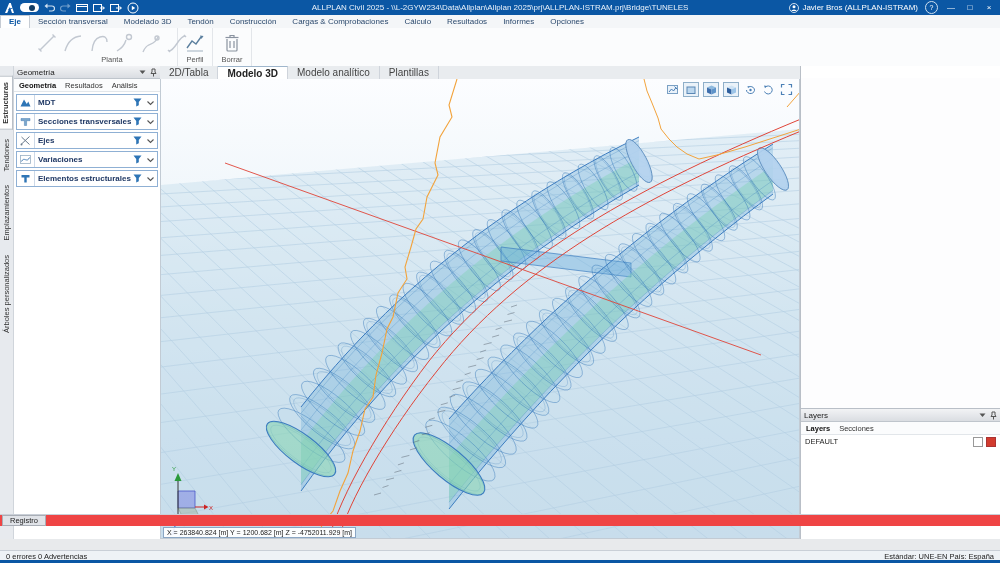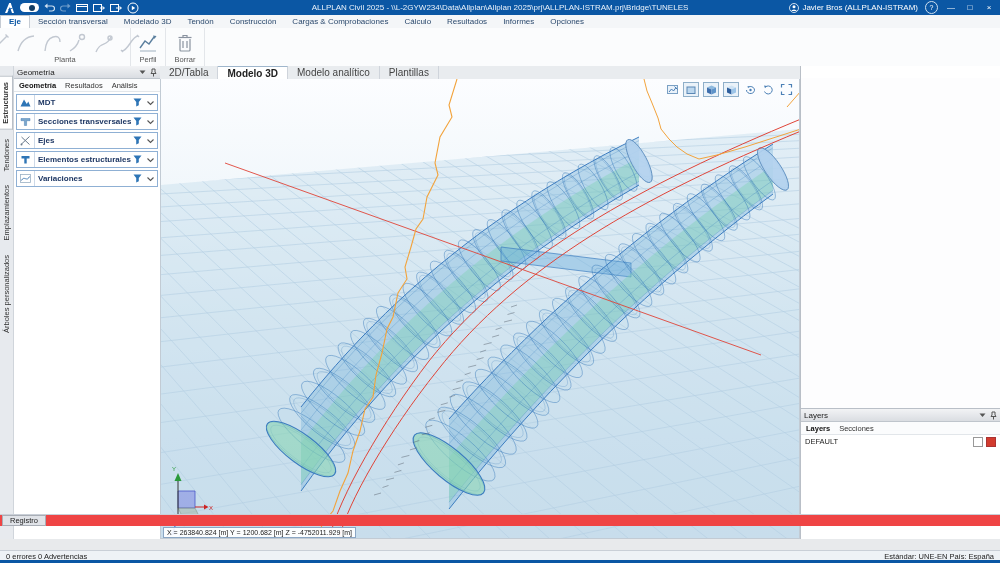--- a/index.html
+++ b/index.html
@@ -17,21 +17,21 @@
   .tb-help{width:11px;height:11px;border:1px solid #cfe0f0;border-radius:50%;display:flex;align-items:center;justify-content:center;font-size:7px;}
   .toggle{width:19px;height:9px;background:#fff;border-radius:5px;position:relative;}
   .toggle .knob{position:absolute;left:9px;top:1.5px;width:6px;height:6px;border-radius:50%;background:#123c63;}
   .tb-user{display:flex;align-items:center;gap:3px;}
   
   .menubar{position:absolute;top:15px;left:0;right:0;height:13px;background:#f4f6f8;
            border-bottom:1px solid #d4dae1;display:flex;align-items:flex-end;font-size:8px;color:#2c4a6e;}
   .menu-tab{padding:1px 8px 1px 8px;line-height:10px;}
   .menu-tab.active{background:#fff;border:1px solid #c6ccd4;border-bottom:1px solid #fff;color:#0b57a4;font-weight:bold;margin-bottom:-1px;}
   
-  .ribbon{position:absolute;top:28px;left:0;right:0;height:38px;background:#fbfcfd;border-bottom:1px solid #c9cfd7;display:flex;}
+  .ribbon{position:absolute;top:28px;left:0;right:0;height:38px;background:#fbfcfd;border-bottom:1px solid #c9cfd7;display:flex;padding-left:47px;}
   .rgroup{position:relative;height:100%;border-right:1px solid #e3e6ea;display:flex;flex-direction:column;align-items:center;}
   .rgroup .icons{flex:1;display:flex;align-items:center;gap:2px;padding:2px 6px 0 6px;}
   .rgroup .glabel{font-size:7.5px;color:#555;padding-bottom:2px;}
   .ric{width:24px;height:24px;display:flex;align-items:center;justify-content:center;}
   
   .sidebar{position:absolute;top:66px;left:0;width:160px;bottom:24px;background:#eef0f3;display:flex;}
   .vstrip{width:13px;background:#e7eaee;border-right:1px solid #d0d5db;display:flex;flex-direction:column;align-items:center;padding-top:10px;gap:4px;}
   .vtab{writing-mode:vertical-rl;transform:rotate(180deg);font-size:7.5px;color:#333;padding:5px 0;line-height:11px;width:12px;text-align:center;}
   .vtab.active{background:#fff;border:1px solid #b9bfc7;border-right:none;font-weight:bold;}
   .spanel{flex:1;display:flex;flex-direction:column;background:#fff;border-right:1px solid #b9bfc7;}
@@ -304,43 +304,43 @@
           </span>
         <span class="ti-c">
             <svg width="9" height="8" viewBox="0 0 9 8">
               <path d="M1.5,2.5 L4.5,5.5 L7.5,2.5" stroke="#555" fill="none" stroke-width="1.1"></path>
             </svg>
           </span>
       </div>
       <div class="titem">
         <span class="ti-ic">
             <svg width="11" height="11" viewBox="0 0 11 11">
-              <path d="M1.5,2 h8 v2.5 h-2.8 v5 h-2.4 v-5 H1.5 z" fill="#2e75b6"></path>
-            </svg>
-          </span>
-        <span class="ti-lb">Elementos estructurales</span>
+              <rect x="0.5" y="1.5" width="10" height="8" fill="none" stroke="#9ab0c4" stroke-width="0.8"></rect>
+              <path d="M1.5,7.5 C4,2 7,9.5 9.5,3.5" stroke="#4a7fb5" fill="none" stroke-width="1"></path>
+            </svg>
+          </span>
+        <span class="ti-lb">Variaciones</span>
         <span class="ti-f">
             <svg width="9" height="9" viewBox="0 0 9 9">
               <path d="M0.5,0.5 h8 L5.8,4 v3.3 L3.2,8.5 V4 Z" fill="#2e75b6"></path>
             </svg>
           </span>
         <span class="ti-c">
             <svg width="9" height="8" viewBox="0 0 9 8">
               <path d="M1.5,2.5 L4.5,5.5 L7.5,2.5" stroke="#555" fill="none" stroke-width="1.1"></path>
             </svg>
           </span>
       </div>
       <div class="titem">
         <span class="ti-ic">
             <svg width="11" height="11" viewBox="0 0 11 11">
-              <rect x="0.5" y="1.5" width="10" height="8" fill="none" stroke="#9ab0c4" stroke-width="0.8"></rect>
-              <path d="M1.5,7.5 C4,2 7,9.5 9.5,3.5" stroke="#4a7fb5" fill="none" stroke-width="1"></path>
-            </svg>
-          </span>
-        <span class="ti-lb">Variaciones</span>
+              <path d="M1.5,2 h8 v2.5 h-2.8 v5 h-2.4 v-5 H1.5 z" fill="#2e75b6"></path>
+            </svg>
+          </span>
+        <span class="ti-lb">Elementos estructurales</span>
         <span class="ti-f">
             <svg width="9" height="9" viewBox="0 0 9 9">
               <path d="M0.5,0.5 h8 L5.8,4 v3.3 L3.2,8.5 V4 Z" fill="#2e75b6"></path>
             </svg>
           </span>
         <span class="ti-c">
             <svg width="9" height="8" viewBox="0 0 9 8">
               <path d="M1.5,2.5 L4.5,5.5 L7.5,2.5" stroke="#555" fill="none" stroke-width="1.1"></path>
             </svg>
           </span>

